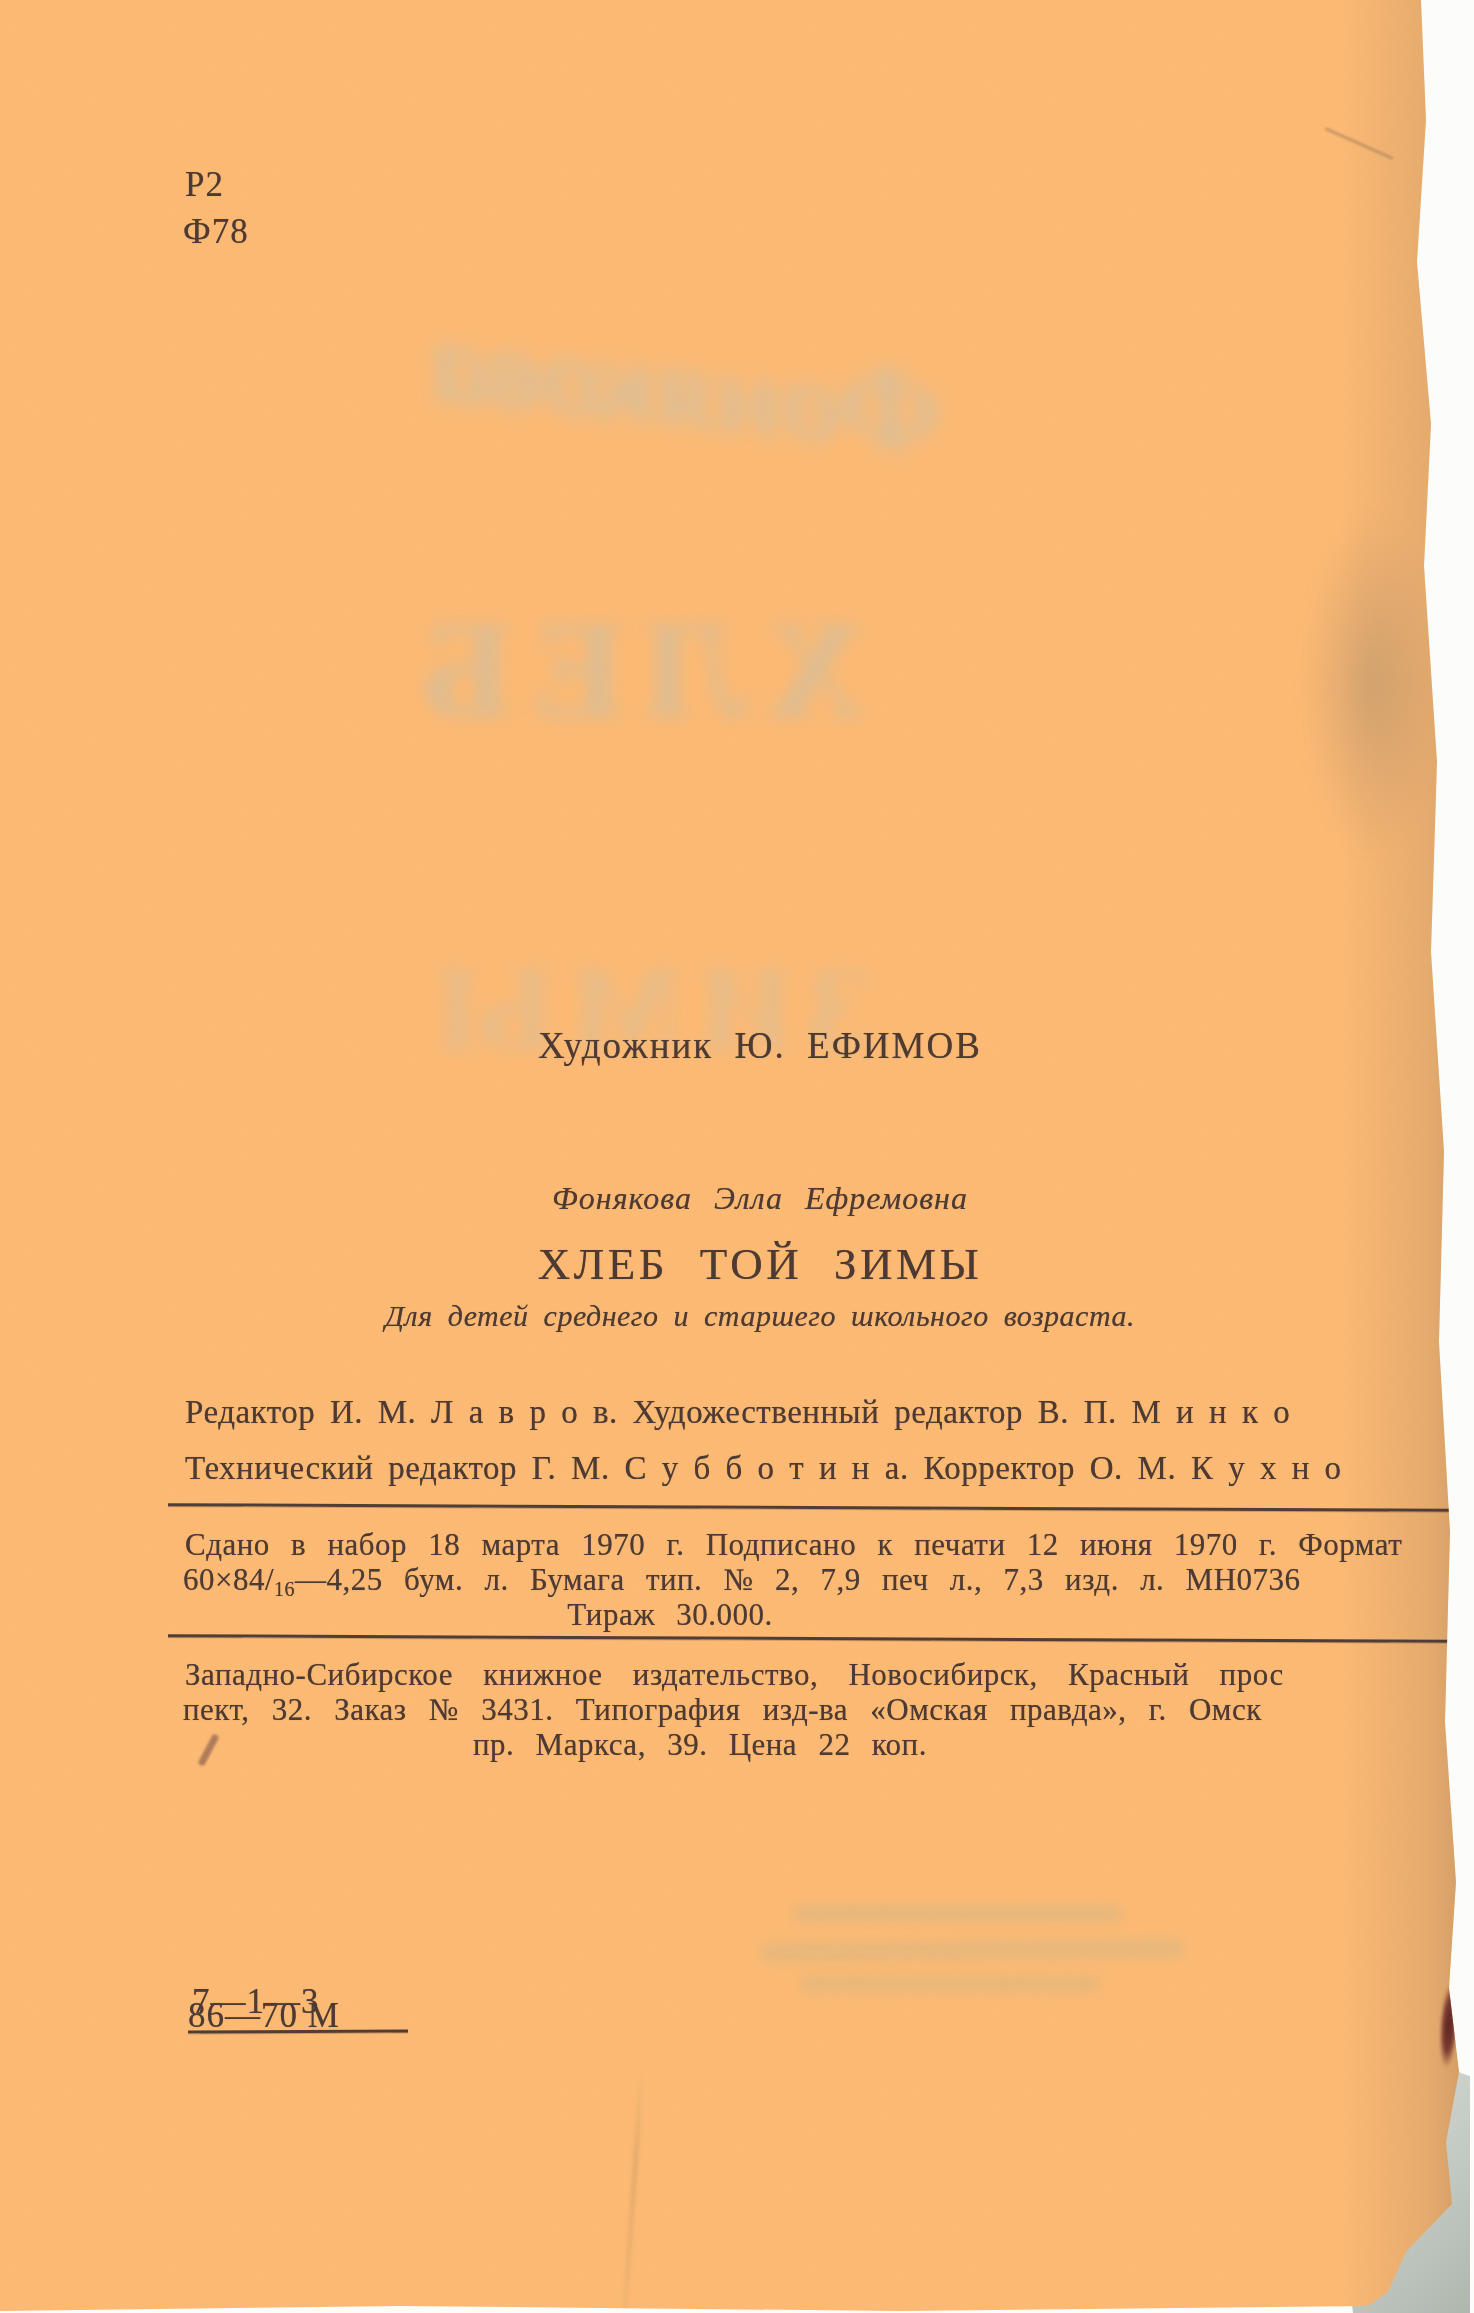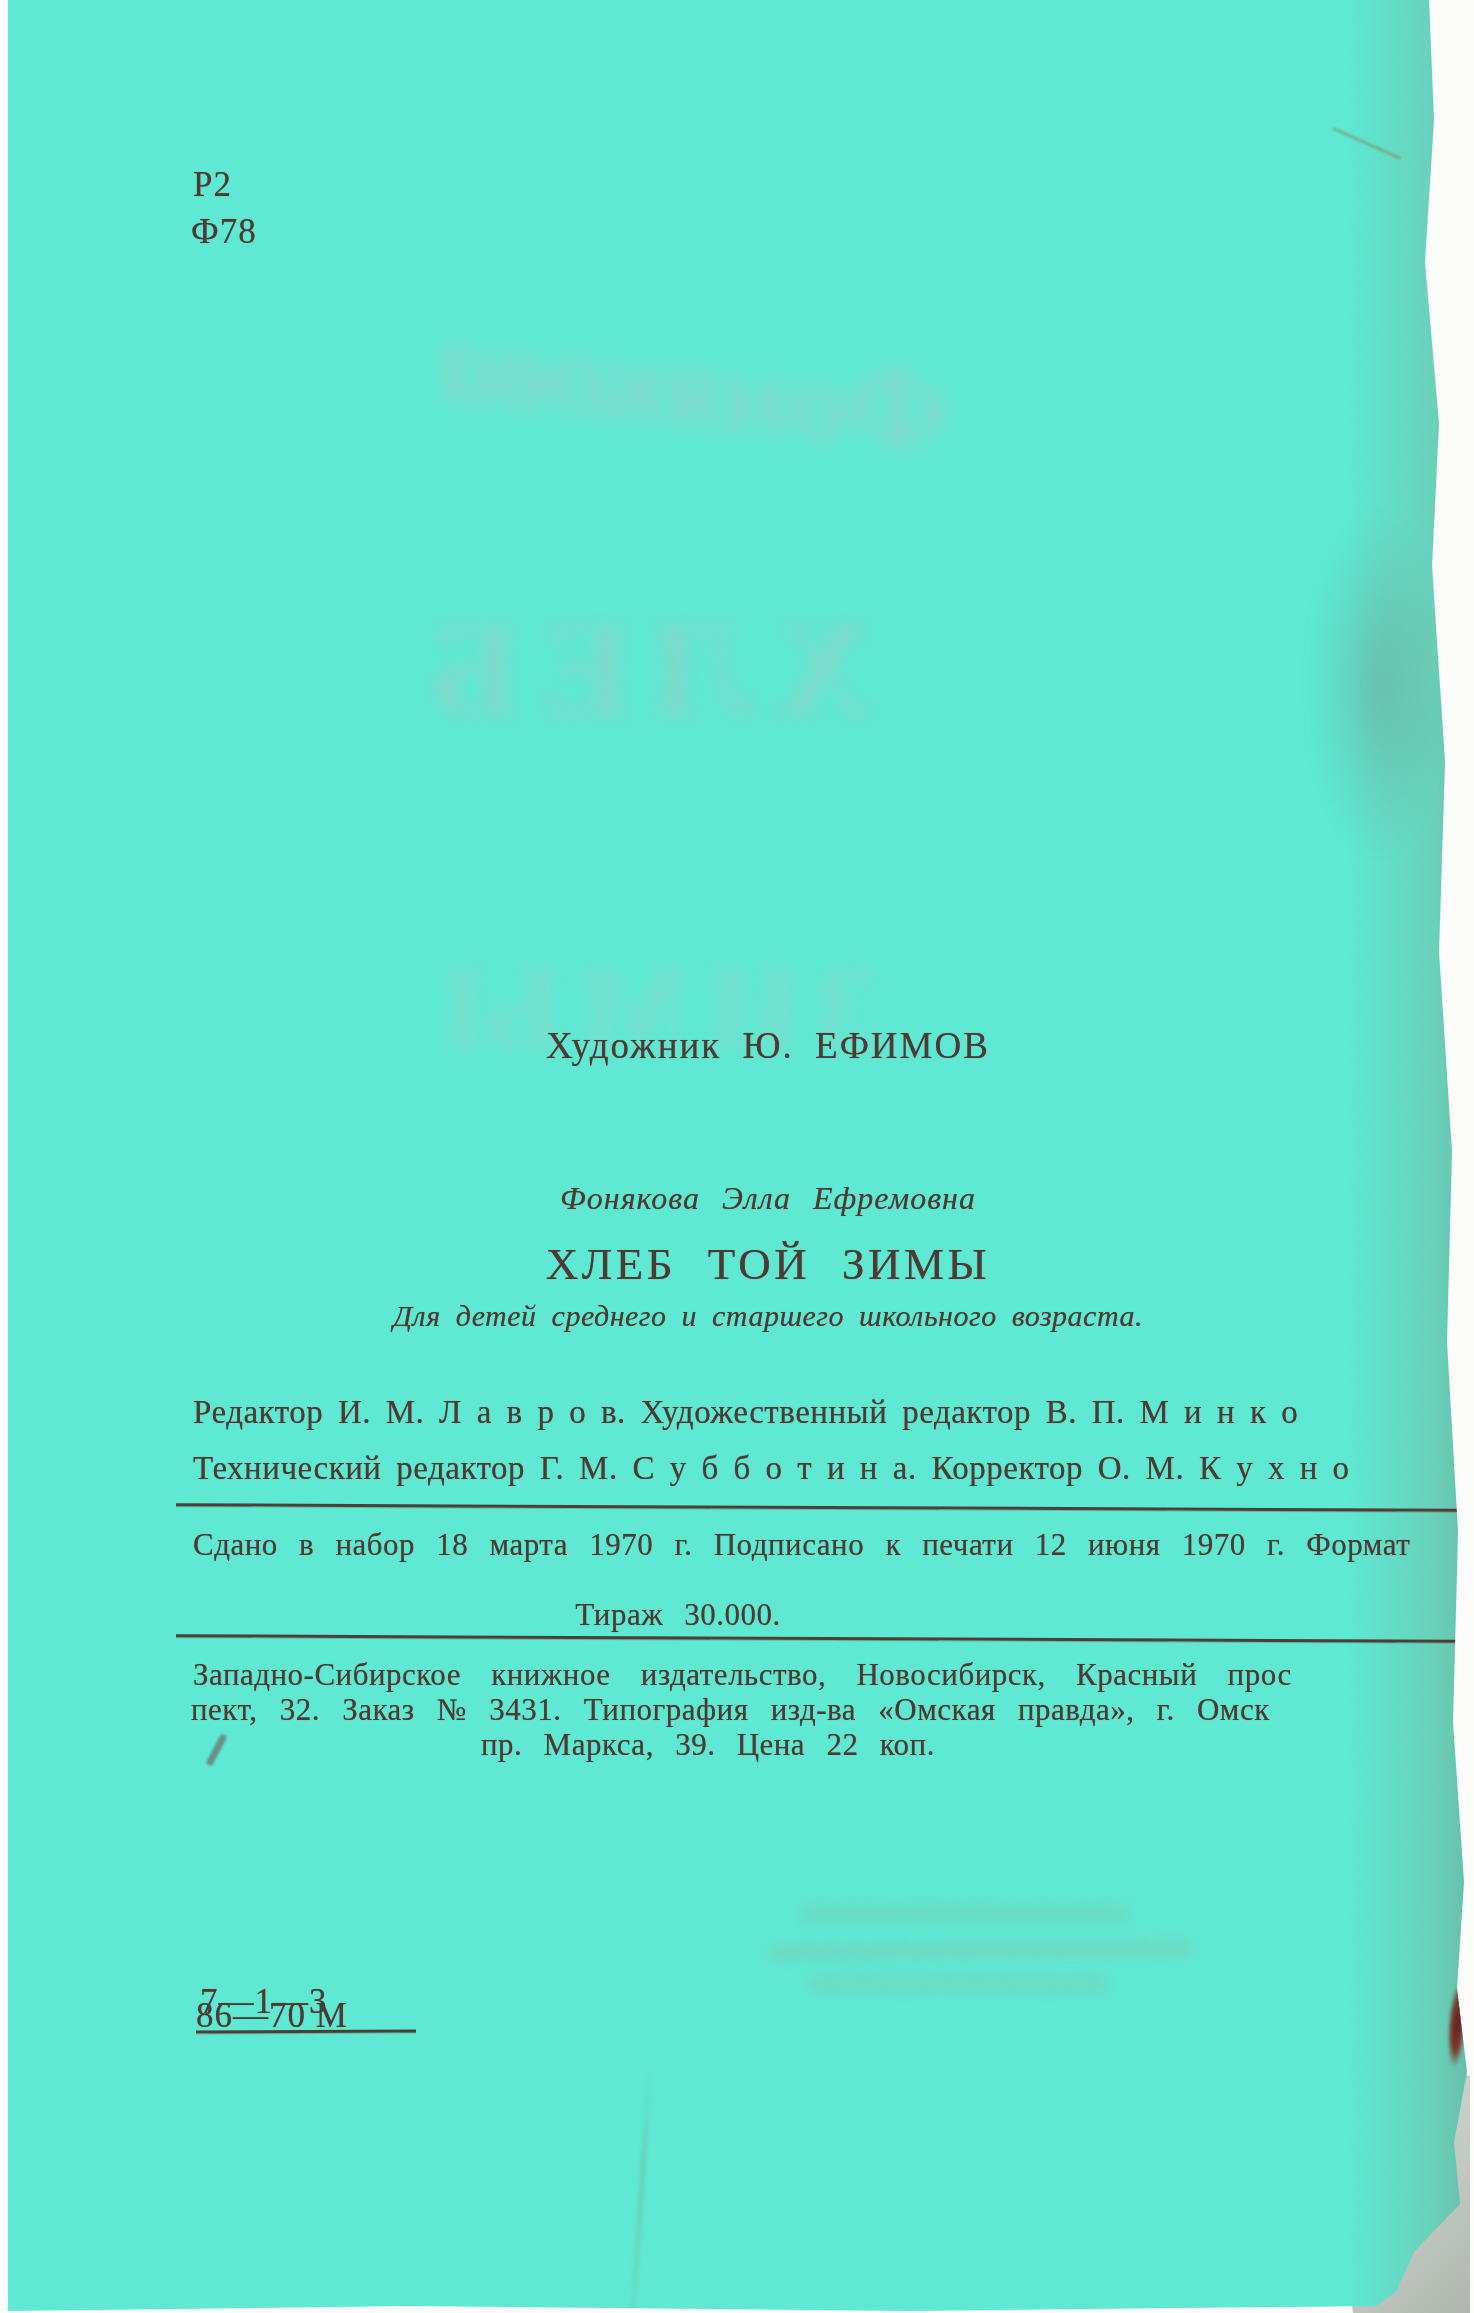--- a/index.html
+++ b/index.html
@@ -20,30 +20,29 @@
   .paper{
     position:absolute;inset:0;
     color:#4c3a33;
     background:
       radial-gradient(ellipse 820px 620px at 45% 18%, rgba(250,240,217,0.55), rgba(250,240,217,0) 70%),
       radial-gradient(ellipse 900px 760px at 72% 62%, rgba(233,218,188,0.5), rgba(233,218,188,0) 75%),
       radial-gradient(ellipse 760px 560px at 18% 82%, rgba(226,208,172,0.55), rgba(226,208,172,0) 75%),
       radial-gradient(ellipse 900px 500px at 40% 97%, rgba(216,192,158,0.4), rgba(216,192,158,0) 70%),
       radial-gradient(ellipse 1400px 1900px at 50% 45%, rgba(0,0,0,0) 55%, rgba(186,156,116,0.20) 100%),
       linear-gradient(#ead css,#e6d6b6);
-    background-color:#5eead4;
+    background-color:#fdba74;
     clip-path:polygon(
       0 0, 1421px 0, 1426px 120px, 1417px 262px, 1431px 424px, 1424px 566px,
       1437px 762px, 1431px 952px, 1444px 1152px, 1439px 1342px, 1450px 1532px,
       1445px 1722px, 1456px 1882px, 1449px 1988px, 1459px 2072px, 1446px 2142px,
       1452px 2204px, 1406px 2252px, 1388px 2292px, 1368px 2306px, 900px 2311px,
       400px 2306px, 0 2311px
     );
     overflow:hidden;
-    margin-left:8px;
   }
   .grain{position:absolute;inset:0;opacity:.5;}
   
   .edge-shade{position:absolute;top:0;left:1340px;width:120px;height:2313px;
     background:linear-gradient(to right, rgba(146,118,88,0) 0%, rgba(146,118,88,0.22) 75%, rgba(120,96,70,0.30) 100%);}
   .edge-stain{position:absolute;left:1285px;top:470px;width:170px;height:430px;
     background:radial-gradient(closest-side, rgba(120,113,102,0.28), rgba(120,113,102,0) 80%);
     filter:blur(8px);}
   .redmark{position:absolute;left:1440px;top:1982px;width:18px;height:86px;
     background:radial-gradient(closest-side,#5d2420,#7a3a30 60%,rgba(122,58,48,0));
@@ -127,20 +126,21 @@
     <div class="cline author" style="top:1180px;">Фонякова Элла Ефремовна</div>
     <div class="cline title" style="top:1238px;">ХЛЕБ ТОЙ ЗИМЫ</div>
     <div class="cline audience" style="top:1299px;">Для детей среднего и старшего школьного возраста.</div>
 
     <div class="t editors" style="left:185px;top:1450px;">Технический редактор Г. М. С у б б о т и н а. Корректор О. М. К у х н о</div>
     <div class="t editors" style="left:185px;top:1394px;">Редактор И. М. Л а в р о в. Художественный редактор  В. П. М и н к о</div>
 
     <div class="rule rule-long" style="top:1506px;"></div>
 
     <div class="t imprint" style="left:185px;top:1527px;">Сдано в набор 18 марта 1970 г. Подписано к печати 12 июня 1970 г. Формат</div>
+    <div class="t imprint" style="left:183px;top:1562px;"><span>60×84/</span><sub class="f">16</sub><span>—4,25 бум. л. Бумага тип. № 2, 7,9 печ л., 7,3 изд. л. МН0736</span></div>
     <div class="cline imprint" style="top:1597px;left:-60px;">Тираж 30.000.</div>
 
     <div class="rule rule-long" style="top:1637px;"></div>
 
     <div class="t pub" style="left:185px;top:1657px;">Западно-Сибирское книжное издательство, Новосибирск, Красный прос</div>
     <div class="t pub pub2" style="left:183px;top:1692px;">пект, 32. Заказ № 3431. Типография изд-ва «Омская правда», г. Омск</div>
     <div class="cline imprint" style="top:1727px;left:-30px;">пр. Маркса, 39. Цена 22 коп.</div>
 
     <div class="t code" style="left:192px;top:1982px;">7—1—3</div>
     <div class="rule rule-short"></div>

